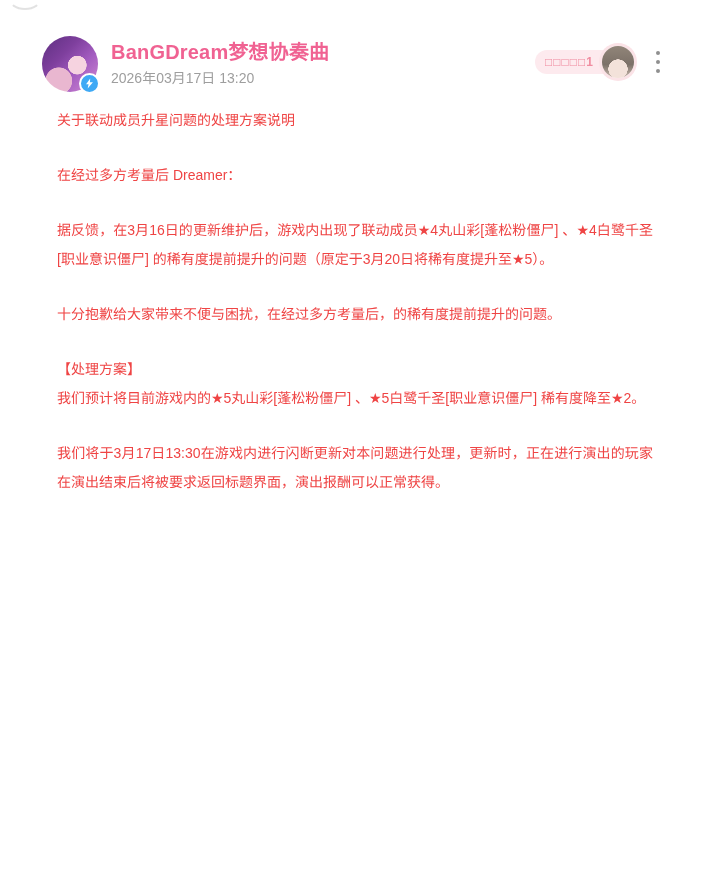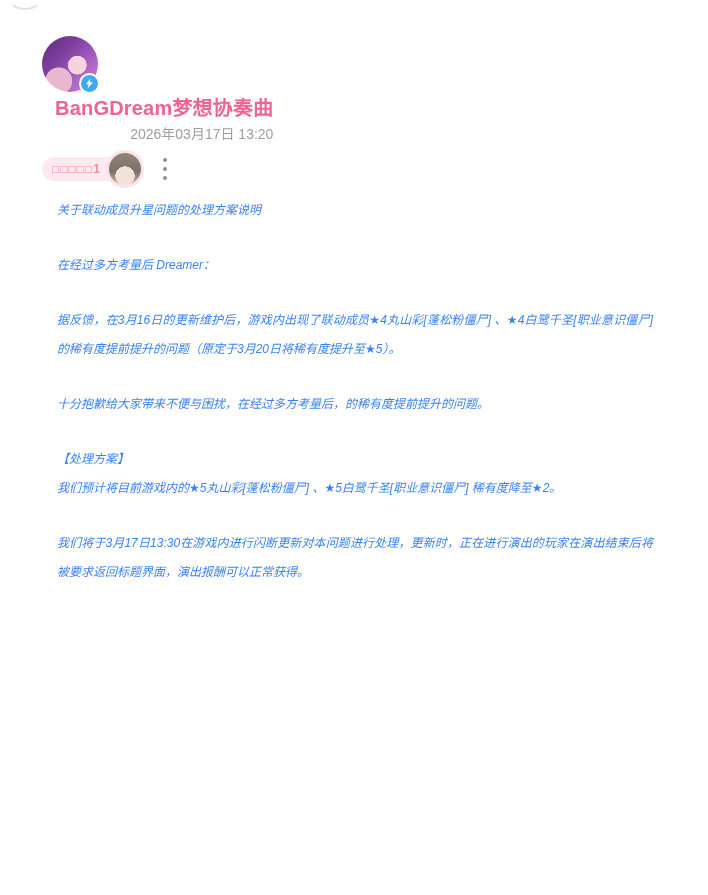--- a/index.html
+++ b/index.html
@@ -23,21 +23,20 @@
     border: 2px solid #dcdcdc;
     border-radius: 50%;
     border-color: transparent transparent #dcdcdc transparent;
     opacity: .8;
   }
   
   .header {
     display: flex;
     align-items: flex-start;
     padding: 36px 44px 0 42px;
-    flex-direction: column;
   }
   .avatar-wrap {
     position: relative;
     width: 56px; height: 56px;
     flex: 0 0 56px;
     cursor: pointer;
   }
   .avatar-art {
     width: 56px; height: 56px;
     border-radius: 50%;
@@ -63,21 +62,20 @@
     color: #f06292;
     line-height: 24px;
     letter-spacing: .2px;
     cursor: pointer;
   }
   .timestamp {
     margin-top: 5px;
     font-size: 14px;
     color: #9e9e9e;
     line-height: 18px;
-    text-align: right;
   }
   .header-right {
     display: flex;
     align-items: center;
     margin-top: 13px;
     flex: 0 0 auto;
   }
   .fan-badge {
     position: relative;
     display: flex;
@@ -119,29 +117,28 @@
   .kebab .dot {
     width: 4px; height: 4px;
     border-radius: 50%;
     background: #8f8f8f;
   }
   
   .body {
     padding: 14px 55px 0 57px;
   }
   .body p {
-    font-size: 12px;
-    color: #3b82f6;
+    font-size: 14px;
+    color: #ef4444;
     line-height: 29px;
     margin: 0 0 26px 0;
     white-space: pre-line;
     text-align: justify;
     text-justify: inter-ideograph;
     word-break: break-all;
-    font-style: italic;
   }
 </style>
 </head>
 <body>
 
 <div class="page">
 
   <div class="top-artifact"></div>
 
   <header class="header">

